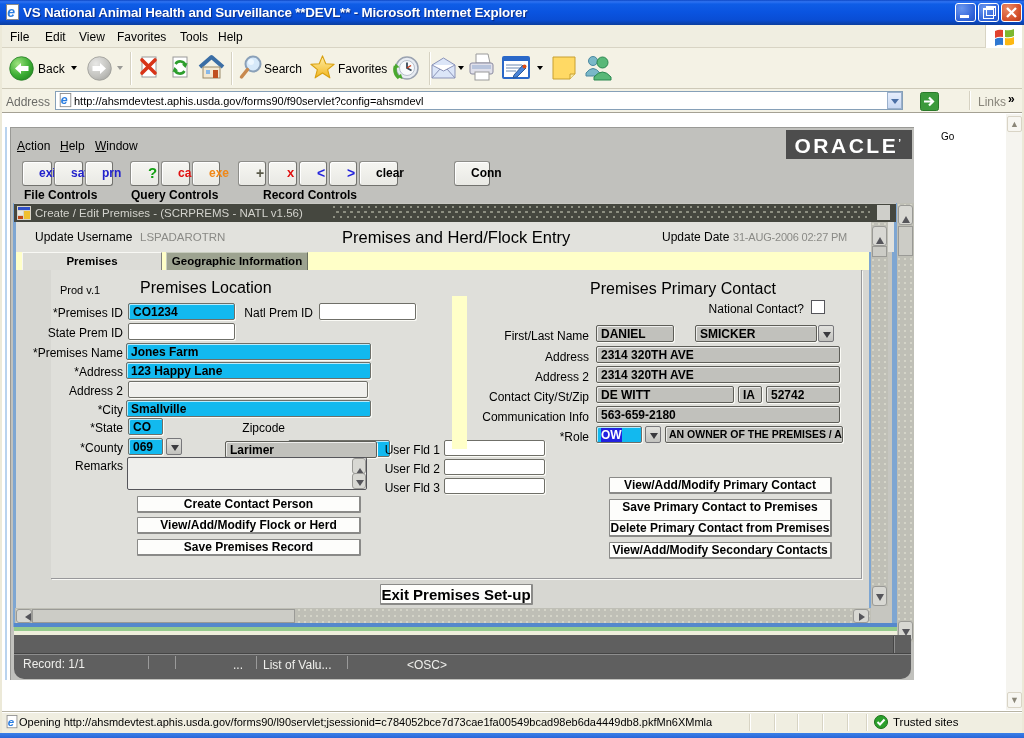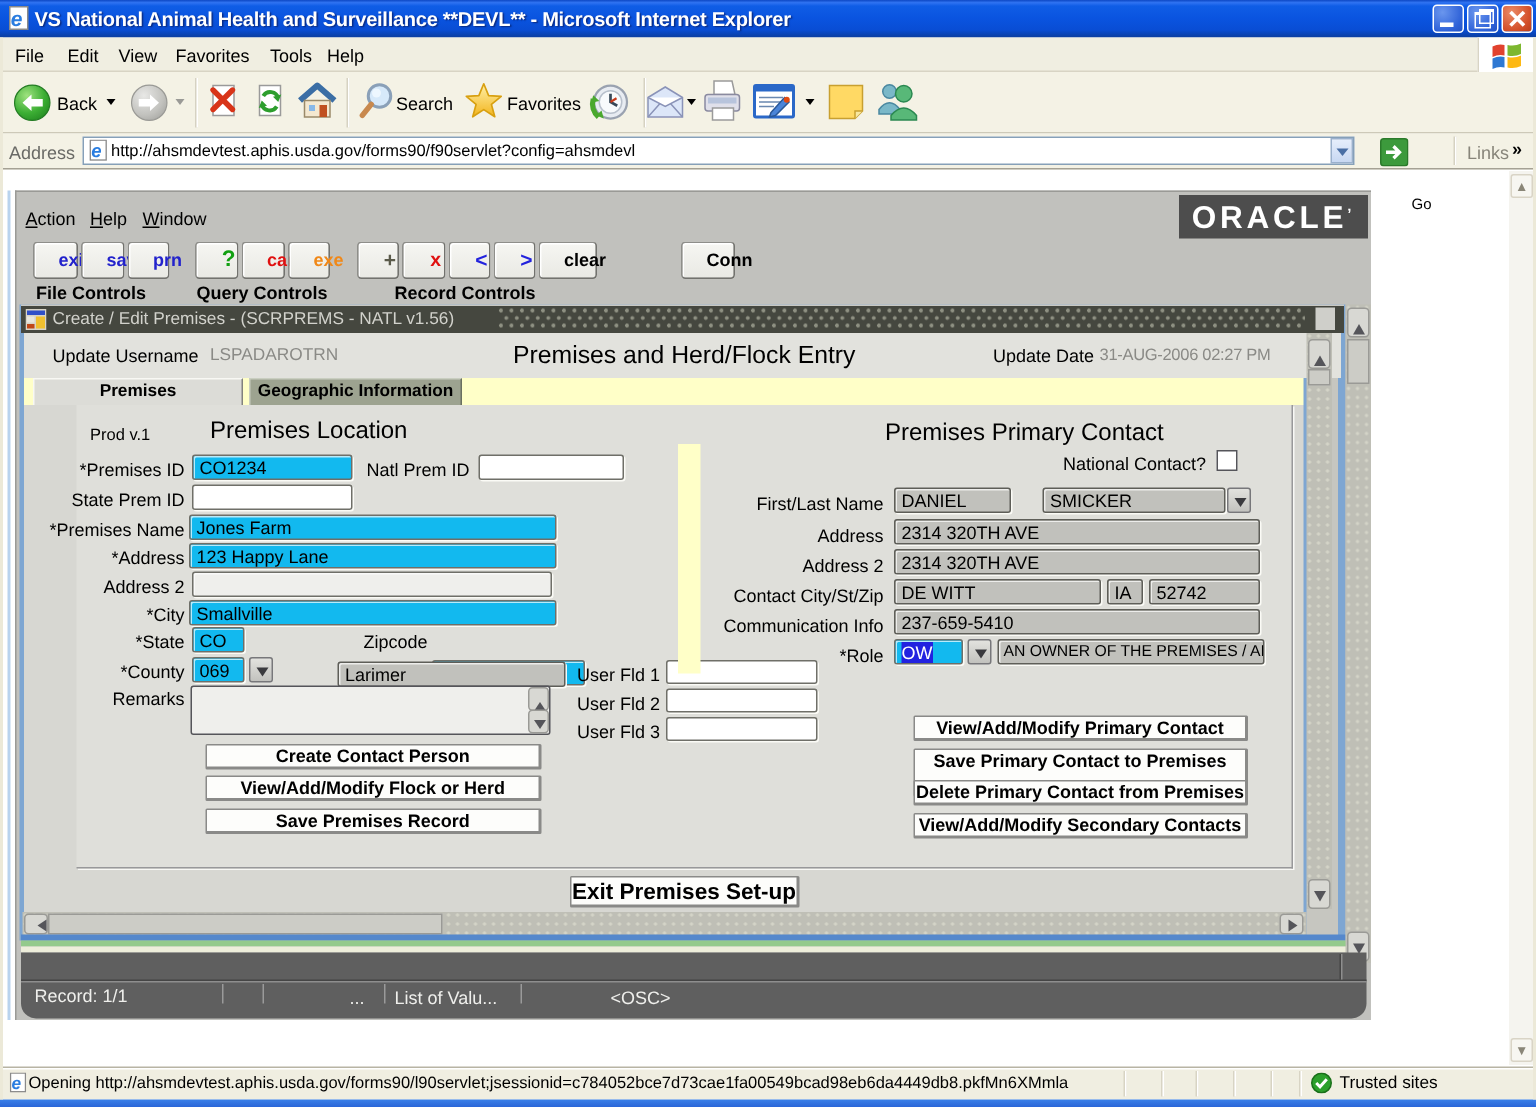--- a/index.html
+++ b/index.html
@@ -46,21 +46,21 @@
 #ilight{left:877px;top:205px;width:13px;height:15px;background:#cfcfca;}
 #iheader{left:16px;top:222px;width:878px;height:30px;background:#e2e2dd;}
 #itabs{left:16px;top:252px;width:853px;height:18px;background:#ffffc8;}
 #tab1{left:22px;top:252px;width:140px;height:18px;background:#dcdcd7;border:1px solid #f8f8f4;border-bottom:none;border-right:1px solid #82827e;box-sizing:border-box;text-align:center;font-size:11.5px;font-weight:bold;line-height:17px;}
 #tab2{left:166px;top:252px;width:142px;height:18px;background:#9da390;border:1px solid #c9cec0;border-bottom:none;border-right:1px solid #6a7060;box-sizing:border-box;text-align:center;font-size:11.5px;font-weight:bold;line-height:17px;}
 #canvas{left:16px;top:270px;width:853px;height:338px;background:#d7d7d2;}
 #cpanel{left:51px;top:270px;width:810px;height:308px;background:#dfdfda;border-right:1px solid #98989a;border-bottom:1px solid #98989a;box-shadow:1px 1px 0 #f8f8f5;}
 
 .flabel{font-size:12px;font-weight:normal;color:#000;white-space:nowrap;}
 .rlab{text-align:right;}
-.field{height:17px;box-sizing:border-box;border:1px solid #6f6f68;border-radius:2px;font-size:12px;font-weight:normal;color:#000;padding:1px 0 0 4px;white-space:nowrap;overflow:hidden;box-shadow:1px 1px 0 rgba(252,252,248,.95), inset 1px 1px 0 rgba(255,255,255,.7);}
+.field{height:17px;box-sizing:border-box;border:1px solid #6f6f68;border-radius:2px;font-size:12px;font-weight:bold;color:#000;padding:1px 0 0 4px;white-space:nowrap;overflow:hidden;box-shadow:1px 1px 0 rgba(252,252,248,.95), inset 1px 1px 0 rgba(255,255,255,.7);}
 .cyan{background:#12b9ef;}
 .white{background:#fff;}
 .wgray{background:#efefec;}
 .gray{background:#c1c1bc;border:1px solid #5e5e58;}
 .drop{width:16px;height:17px;box-sizing:border-box;background:linear-gradient(180deg,#e2e2de,#c2c2be);border:1px solid #77777a;border-radius:2px;}
 .drop:after{content:"";position:absolute;left:4px;top:6px;border:4px solid transparent;border-top:6px solid #3a3a3e;}
 .obtn2{background:#fdfdfb;border:1px solid #8a8a88;border-right:2px solid #8a8a88;border-bottom:2px solid #8a8a88;border-radius:1px;box-sizing:border-box;text-align:center;font-size:12px;font-weight:bold;color:#000;white-space:nowrap;line-height:14px;}
 
 .jarrow{background:#d8d8d3;border:1px solid #9a9a96;border-radius:3px;box-sizing:border-box;}
 .jtrack{background-color:#bfbfb6;background-image:radial-gradient(circle at 2px 2px,#d4d4c8 0.9px,transparent 1.3px);background-size:6px 6px;}
@@ -339,21 +339,21 @@
 <div class="abs drop" style="left:818px;top:325px"></div>
 <div class="abs flabel rlab" style="left:466px;top:350px;width:123px">Address</div>
 <div class="abs field gray" style="left:596px;top:346px;width:244px">2314 320TH AVE</div>
 <div class="abs flabel rlab" style="left:466px;top:370px;width:123px">Address 2</div>
 <div class="abs field gray" style="left:596px;top:366px;width:244px">2314 320TH AVE</div>
 <div class="abs flabel rlab" style="left:466px;top:390px;width:123px">Contact City/St/Zip</div>
 <div class="abs field gray" style="left:596px;top:386px;width:138px">DE WITT</div>
 <div class="abs field gray" style="left:738px;top:386px;width:24px">IA</div>
 <div class="abs field gray" style="left:766px;top:386px;width:74px">52742</div>
 <div class="abs flabel rlab" style="left:466px;top:410px;width:123px">Communication Info</div>
-<div class="abs field gray" style="left:596px;top:406px;width:244px">237-659-5410</div>
+<div class="abs field gray" style="left:596px;top:406px;width:244px">563-659-2180</div>
 <div class="abs flabel rlab" style="left:466px;top:430px;width:123px">*Role</div>
 <div class="abs field cyan" style="left:596px;top:426px;width:46px"><span style="background:#2222e0;color:#fff">OW</span></div>
 <div class="abs drop" style="left:645px;top:426px"></div>
 <div class="abs field gray" style="left:665px;top:426px;width:178px;font-size:10.5px;padding-left:3px">AN OWNER OF THE PREMISES / AI</div>
 <div class="abs obtn2" style="left:609px;top:477px;width:223px;height:17px">View/Add/Modify Primary Contact</div>
 <div class="abs obtn2" style="left:609px;top:499px;width:223px;height:32px">Save Primary Contact to Premises</div>
 <div class="abs obtn2" style="left:609px;top:520px;width:223px;height:17px">Delete Primary Contact from Premises</div>
 <div class="abs obtn2" style="left:609px;top:542px;width:223px;height:17px">View/Add/Modify Secondary Contacts</div>
 <div class="abs obtn2" style="left:380px;top:584px;width:153px;height:21px;font-size:15px;line-height:19px">Exit Premises Set-up</div>
 

